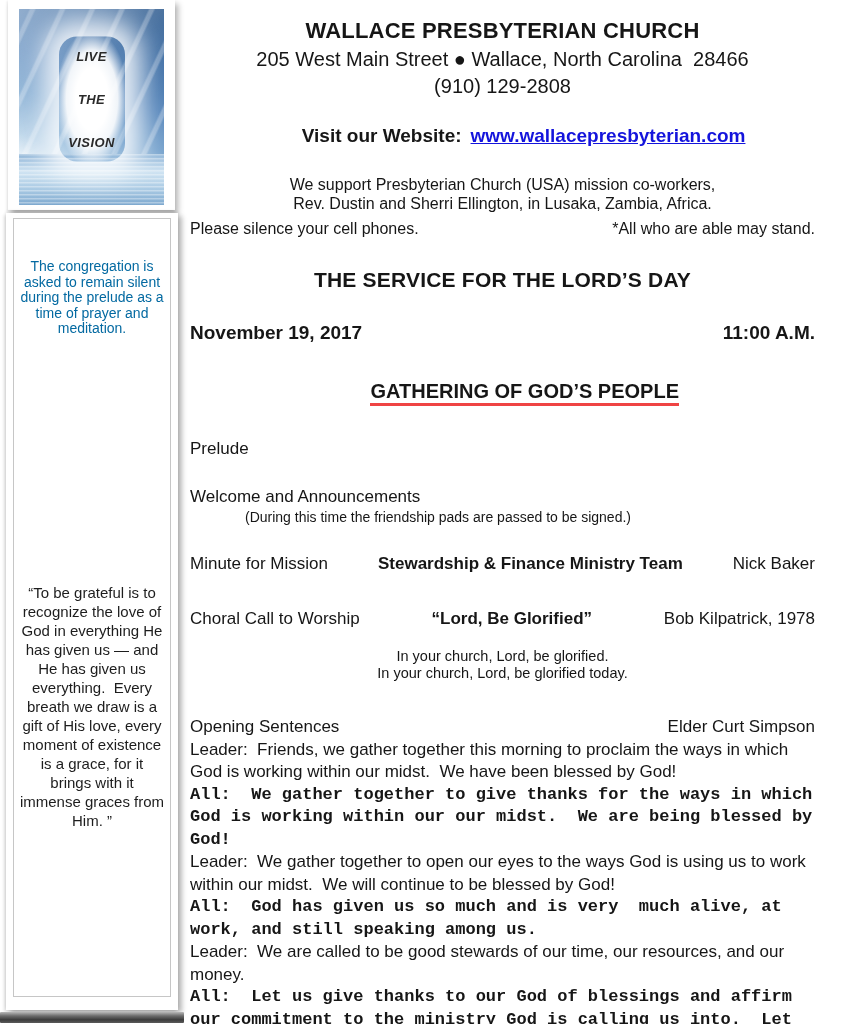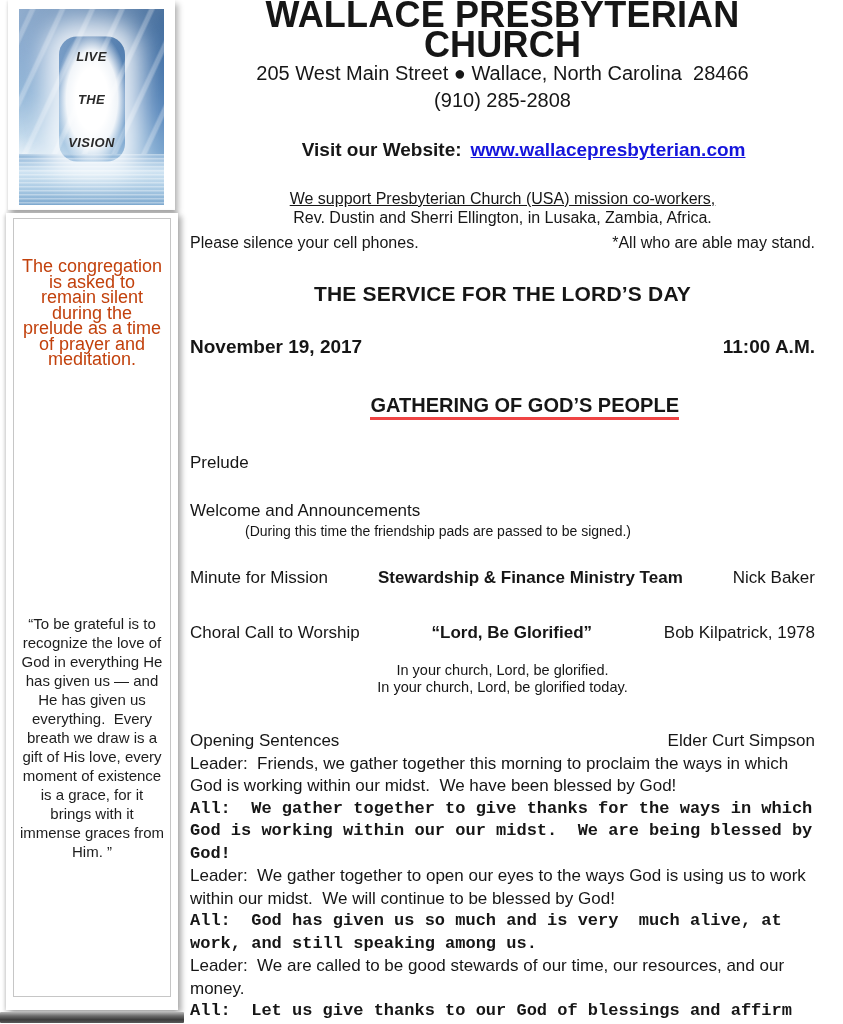--- a/index.html
+++ b/index.html
@@ -51,47 +51,47 @@
   .paper-strip {
     position:absolute; left:6px; top:213px; width:172px; height:797px;
     background:#fff;
     box-shadow:4px 3px 5px rgba(0,0,0,0.28), -2px 2px 3px rgba(0,0,0,0.12), 0 -2px 3px rgba(0,0,0,0.10);
   }
   .side-box {
     position:absolute; left:7px; top:5px; right:7px; bottom:13px;
     border:1px solid #c6c6c6; background:#fff; text-align:center;
   }
   .congregation-note {
-    margin:40px 6px 0; font-size:18px; line-height:15.5px; color:#c2410c;
+    margin:40px 6px 0; font-size:14px; line-height:15.5px; color:#0369a1;
     white-space:pre-wrap;
   }
   .quote-text {
     margin:246px 5px 0; font-size:15px; line-height:19px; color:#1d1d1d;
     white-space:pre-wrap;
   }
   .quote-attribution {
     margin:17px 8px 0; font-size:14.5px; line-height:17px; color:#1d1d1d;
   }
   .scan-bar {
     position:absolute; left:0; top:1012px; width:184px; height:11px;
     background:linear-gradient(180deg,#b8b8b8 0%,#6d6d6d 35%,#3c3c3c 70%,#5a5a5a 100%);
     border-radius:1px;
   }
 
   
   .main { position:absolute; left:190px; top:0; width:625px; }
   .main p, .main h1, .main h2, .main h3, .main span, .main a { white-space:pre-wrap; }
 
-  .church-name { font-size:36px; line-height:30px; font-weight:bold; text-align:center; letter-spacing:.2px; }
+  .church-name { font-size:22px; line-height:30px; font-weight:bold; text-align:center; margin-top:16px; letter-spacing:.2px; }
   .address    { font-size:20px; line-height:23px; text-align:center; margin-top:2px; }
   .phone      { font-size:20px; line-height:23px; text-align:center; margin-top:4px; }
   .website    { font-size:19px; line-height:22px; text-align:center; margin-top:5px; font-weight:bold; }
   .website a  { margin-left:9px; text-decoration:underline; }
   .mission    { font-size:16px; line-height:19px; text-align:center; }
-  .mission.first { margin-top:6px;text-decoration:underline; }
+  .mission.first { margin-top:6px; }
   .notes-row  { display:flex; justify-content:space-between; font-size:16px; line-height:20px; margin-top:6px; }
 
   .service-title   { font-size:21px; line-height:24px; font-weight:bold; text-align:center; margin-top:29px; letter-spacing:.2px; }
   .date-row        { display:flex; justify-content:space-between; font-size:19px; line-height:22px; font-weight:bold; margin-top:30px; }
   .section-heading { text-align:center; margin-top:11px; font-size:20px; line-height:24px; font-weight:bold; }
   .section-heading span { border-bottom:3px solid #ef4444; padding-bottom:1px; }
   .prelude   { font-size:17px; line-height:22px; margin-top:11px; }
   .welcome-label { font-size:17px; line-height:21px; margin-top:26px; }
   .welcome-note  { font-size:14px; line-height:21px; padding-left:55px; }
 
@@ -134,21 +134,21 @@
     </div>
 
     <div class="scan-bar"></div>
   </aside>
 
   <main class="main">
 
     <header>
       <h1 class="church-name">WALLACE PRESBYTERIAN CHURCH</h1>
       <p class="address">205 West Main Street ● Wallace, North Carolina  28466</p>
-      <p class="phone">(910) 285-2808</p>
+      <p class="phone">(910) 129-2808</p>
       <p class="website">
         <span>Visit our Website:</span><a href="#" style="color:#1414dc" class="website-link">www.wallacepresbyterian.com</a>
       </p>
       <p class="mission first">We support Presbyterian Church (USA) mission co-workers,</p>
       <p class="mission">Rev. Dustin and Sherri Ellington, in Lusaka, Zambia, Africa.</p>
       <div class="notes-row">
         <span>Please silence your cell phones.</span>
         <span>*All who are able may stand.</span>
       </div>
     </header>

